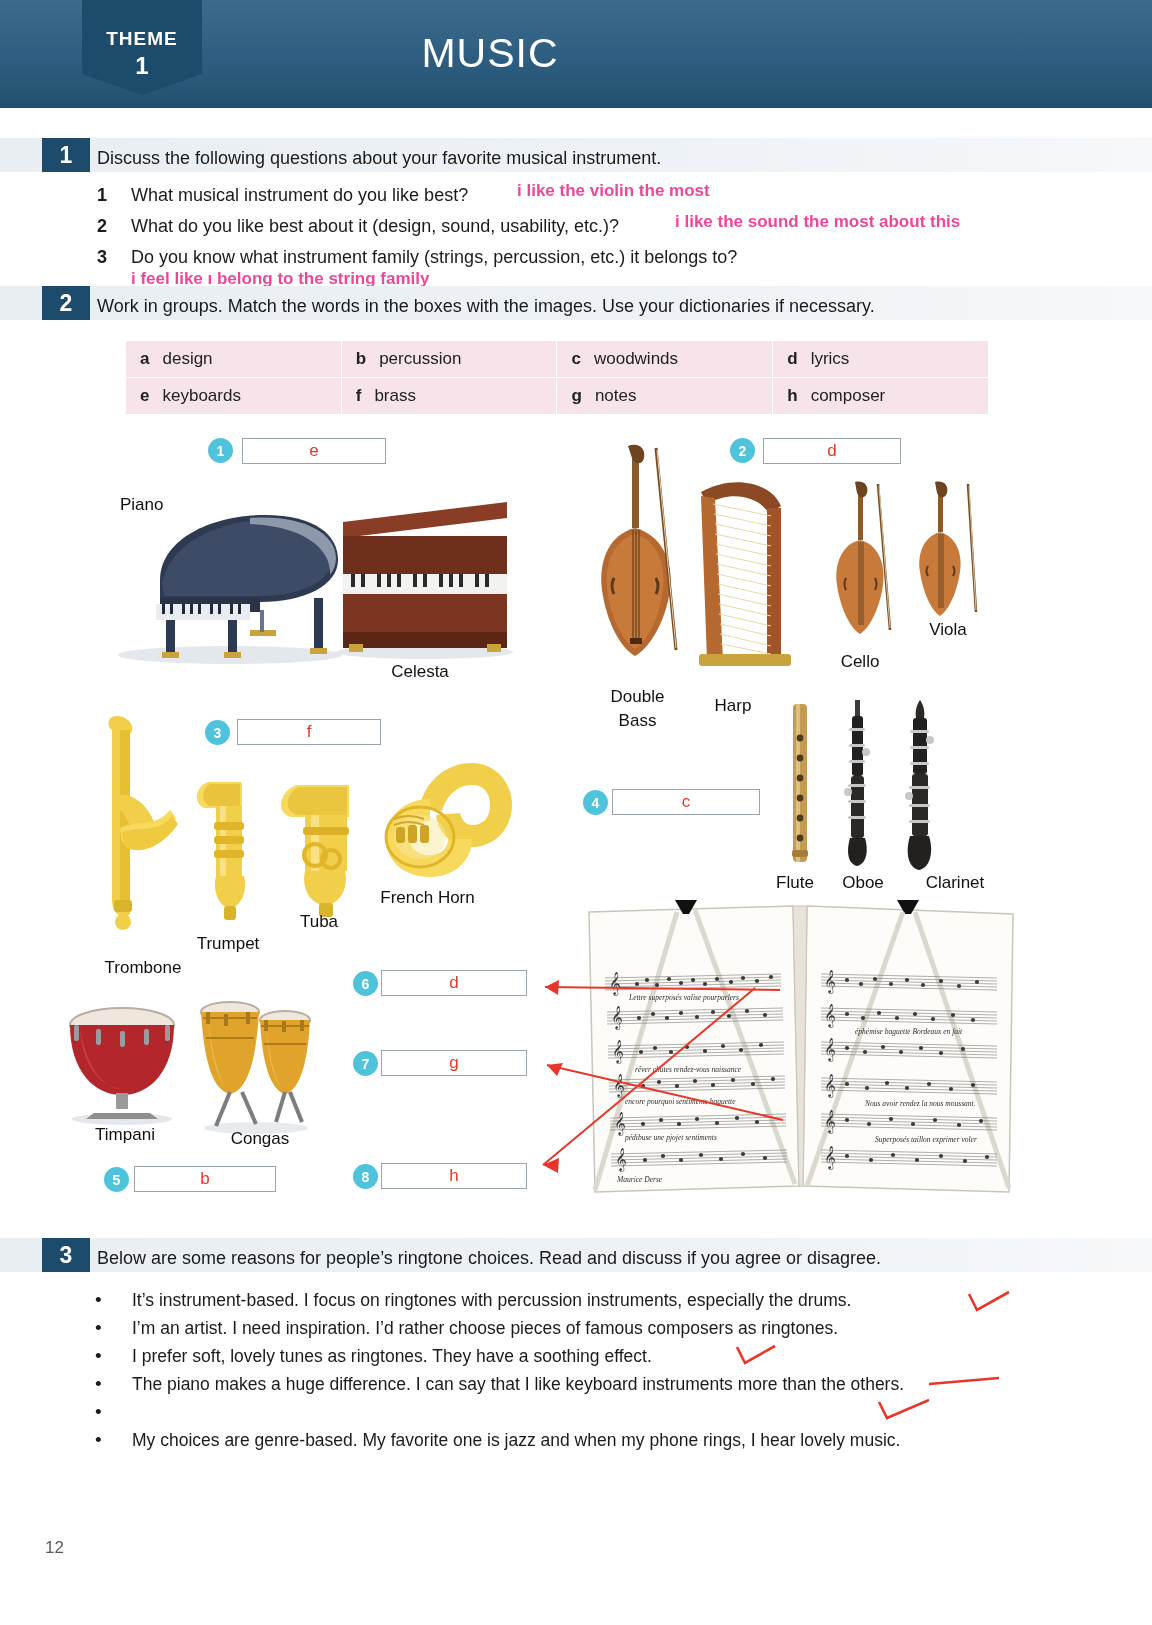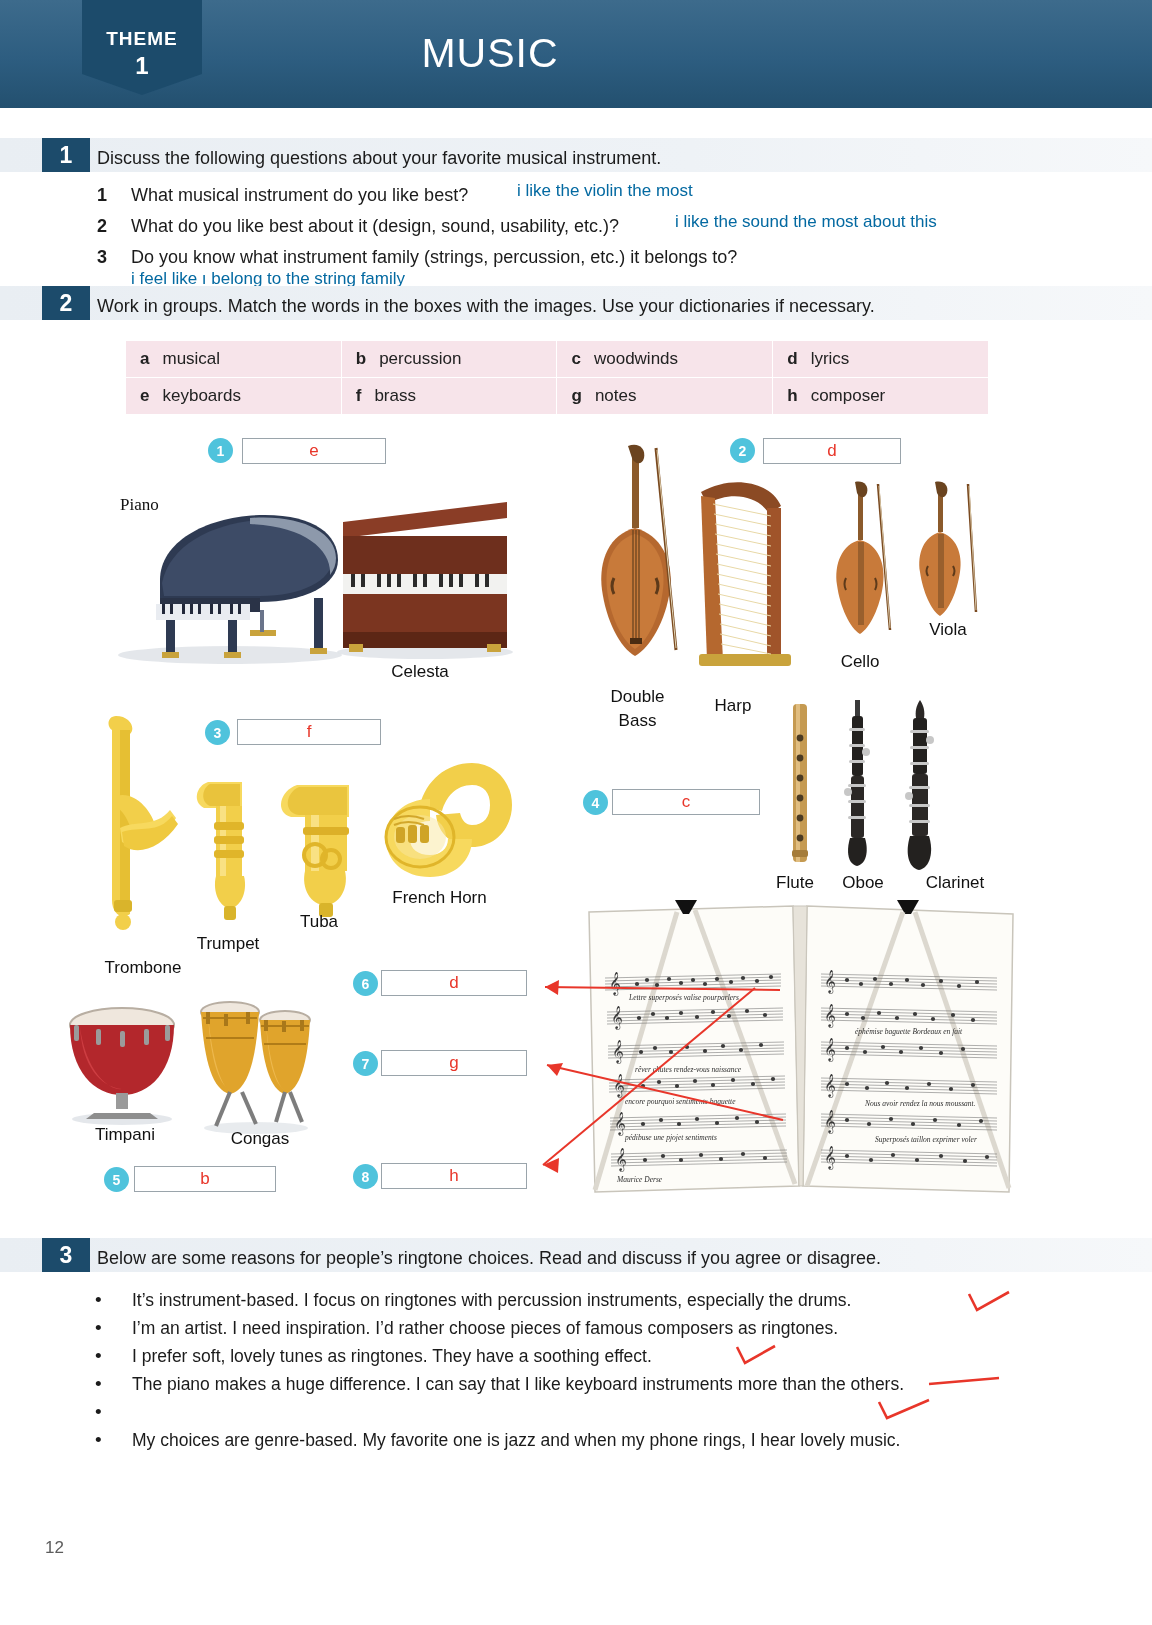--- a/index.html
+++ b/index.html
@@ -46,21 +46,21 @@
     position:absolute; left:97px; height:40px; display:flex; align-items:center;
     font-size:18px; color:#1b1b1b;
   }
 
   
   .qlist { position:absolute; left:97px; top:185px; width:980px; }
   .qrow { position:relative; height:31px; font-size:18px; }
   .qrow .qn { position:absolute; left:0; width:20px; font-weight:bold; }
   .qrow .qt { position:absolute; left:34px; }
   .ink {
-    color:#0369a1; font-size:17px;
+    color:#ec4899; font-size:17px;font-weight:bold;
   }
   .ink-1 { position:absolute; left:420px; top:-4px; }
   .ink-2 { position:absolute; left:578px; top:-4px; }
   .ink-3 { position:absolute; left:34px; top:22px; }
 
   
   .wordbox {
     position:absolute; left:125px; top:340px; width:864px;
     border-collapse:collapse;
   }
@@ -132,21 +132,21 @@
   </div>
 </div>
 
 <div class="sec-bar" style="top:286px;"></div>
 <div class="sec-num" style="top:286px;">2</div>
 <div class="sec-text" style="top:286px;">Work in groups. Match the words in the boxes with the images. Use your dictionaries if necessary.</div>
 
 <table class="wordbox">
   <tbody>
       <tr>
-    <td style="width:216px"><span class="ltr">a</span><span>musical</span></td>
+    <td style="width:216px"><span class="ltr">a</span><span>design</span></td>
     <td style="width:216px"><span class="ltr">b</span><span>percussion</span></td>
     <td style="width:216px"><span class="ltr">c</span><span>woodwinds</span></td>
     <td style="width:216px"><span class="ltr">d</span><span>lyrics</span></td>
   </tr>
   <tr>
     <td><span class="ltr">e</span><span>keyboards</span></td>
     <td><span class="ltr">f</span><span>brass</span></td>
     <td><span class="ltr">g</span><span>notes</span></td>
     <td><span class="ltr">h</span><span>composer</span></td>
   </tr>
@@ -176,21 +176,21 @@
   </g>
   <rect x="66" y="140" width="9" height="34" fill="#2e3a52"></rect>
   <rect x="128" y="140" width="9" height="34" fill="#2e3a52"></rect>
   <rect x="214" y="118" width="9" height="52" fill="#2e3a52"></rect>
   <rect x="62" y="172" width="17" height="6" fill="#c9a33c"></rect>
   <rect x="124" y="172" width="17" height="6" fill="#c9a33c"></rect>
   <rect x="210" y="168" width="17" height="6" fill="#c9a33c"></rect>
   <rect x="150" y="150" width="26" height="6" fill="#c9a33c"></rect>
   <rect x="160" y="130" width="4" height="22" fill="#6a748a"></rect>
 </svg>
-<div class="cap" style="left:120px; top:495px; width:110px; text-align:left;font-family:Liberation Serif, serif;">Piano</div>
+<div class="cap" style="left:120px; top:495px; width:110px; text-align:left;">Piano</div>
 
 <svg class="art" style="left:325px; top:492px;" width="200" height="170" viewBox="0 0 200 170">
   <ellipse cx="100" cy="160" rx="88" ry="7" fill="#d9dde2" opacity="0.7"></ellipse>
   <path d="M18 30 L182 10 L182 26 L18 46 Z" fill="#8a3d26"></path>
   <rect x="18" y="44" width="164" height="40" fill="#6e2f1d"></rect>
   <rect x="18" y="82" width="164" height="22" fill="#f2f2f0"></rect>
   <g fill="#2a2a2a">
     <rect x="26" y="82" width="4" height="13"></rect>
       <rect x="36" y="82" width="4" height="13"></rect>
     <rect x="52" y="82" width="4" height="13"></rect>
@@ -338,21 +338,21 @@
   <g fill="#cfa426">
     <rect x="36" y="72" width="9" height="16" rx="3"></rect>
       <rect x="48" y="70" width="9" height="18" rx="3"></rect>
     <rect x="60" y="70" width="9" height="18" rx="3"></rect>
   </g>
   <g stroke="#d2a72b" stroke-width="2" fill="none">
     <path d="M34 64 q14 -6 30 0"></path>
       <path d="M34 70 q14 -6 30 0"></path>
   </g>
 </svg>
-<div class="cap" style="left:372px; top:888px; width:135px;">French Horn</div>
+<div class="cap" style="left:360px; top:888px; width:135px;">French Horn</div>
 
 <div class="circ" style="left:583px; top:790px;">4</div>
 <div class="blank" style="left:612px; top:789px; width:148px;">c</div>
 
 <svg class="art" style="left:784px; top:700px;" width="32" height="168" viewBox="0 0 32 168">
   <rect x="9" y="4" width="14" height="158" rx="4" fill="#c59a51"></rect>
   <rect x="12" y="4" width="4" height="158" fill="#e0bd80"></rect>
   <g fill="#4b3a22">
     <circle cx="16" cy="38" r="3.4"></circle>
       <circle cx="16" cy="58" r="3.4"></circle>

